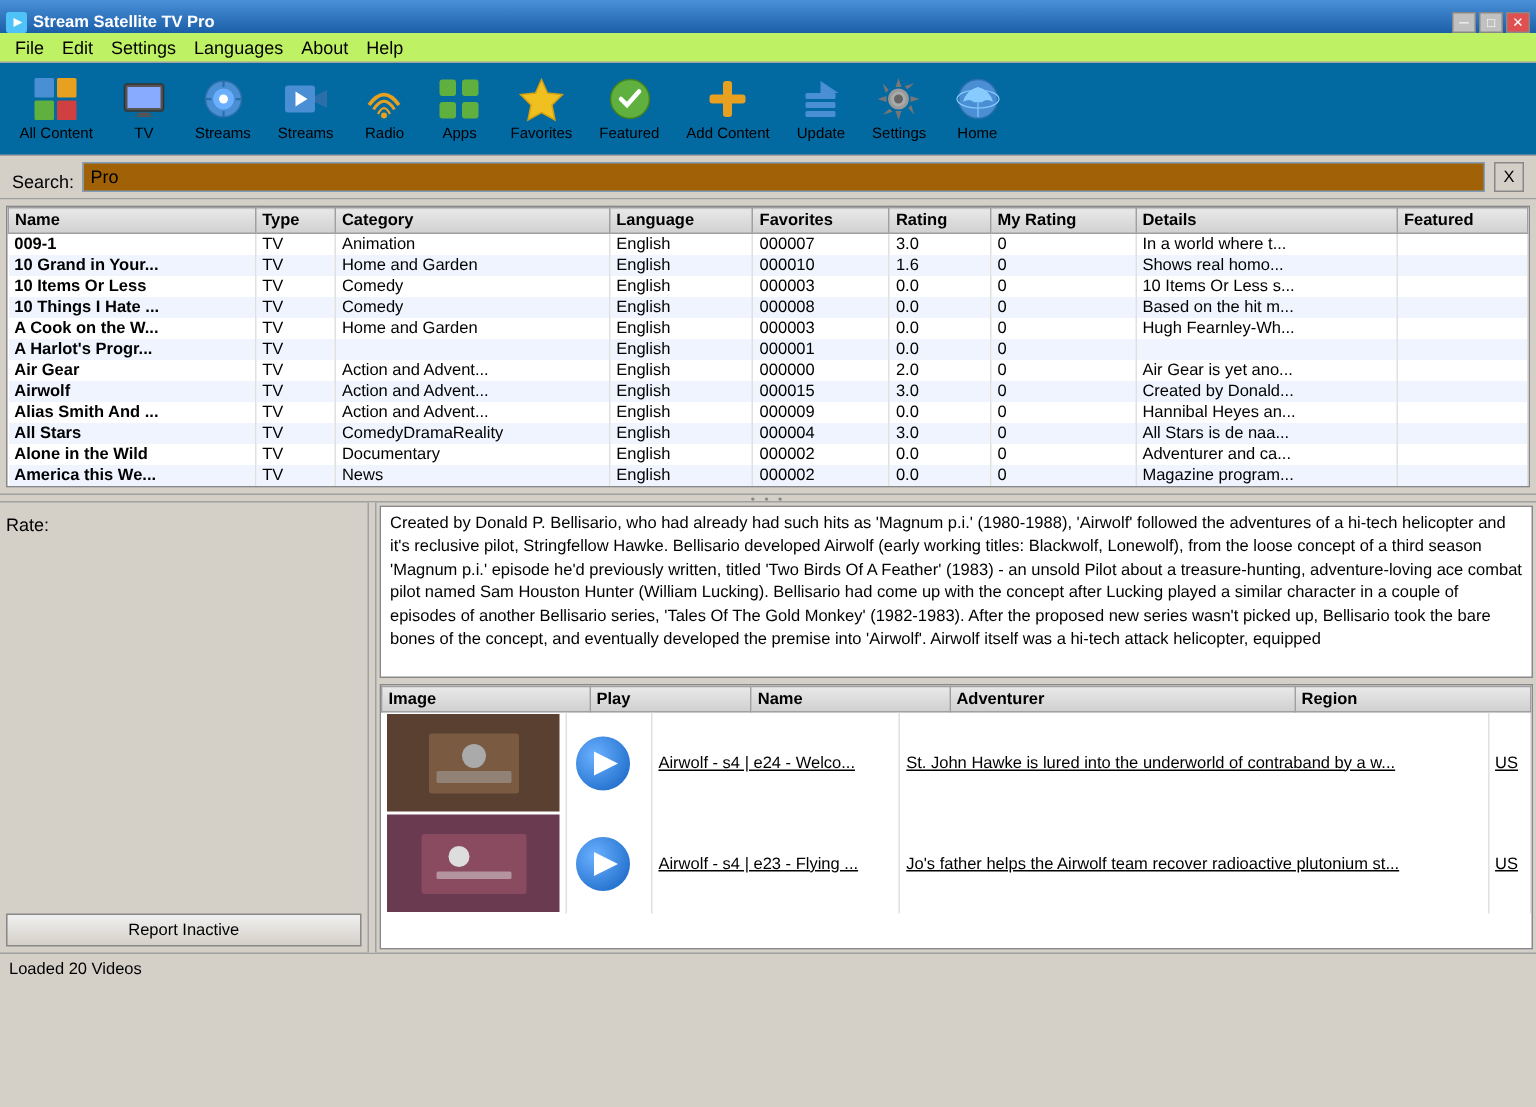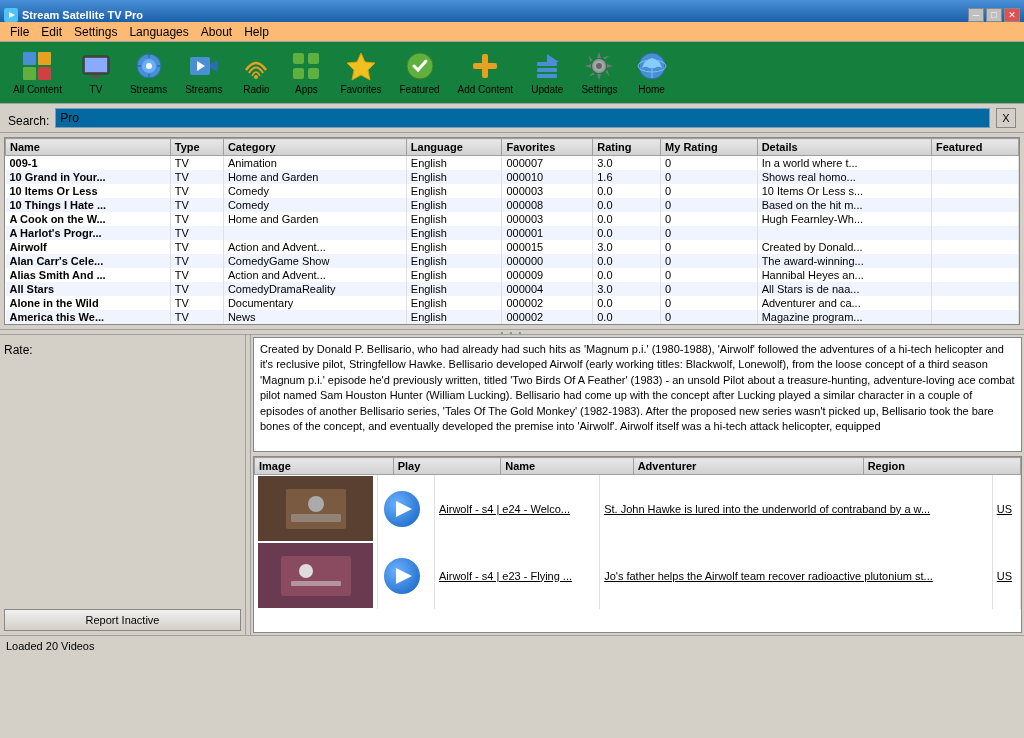--- a/index.html
+++ b/index.html
@@ -17,32 +17,32 @@
       user-select: none;
     }
     .title-bar-left { display: flex; align-items: center; gap: 4px; font-size: 11px; font-weight: bold; }
     .title-bar-icon { width: 14px; height: 14px; background: #4fc3f7; border-radius: 2px; display: flex; align-items: center; justify-content: center; font-size: 9px; }
     .title-bar-buttons { display: flex; gap: 2px; }
     .title-btn { width: 16px; height: 14px; background: #c0c0c0; border: 1px solid #888; font-size: 9px; display: flex; align-items: center; justify-content: center; cursor: pointer; }
     .title-btn.close { background: #e05050; }
     
     
     .menu-bar {
-      background: #fdba74;
+      background: #bef264;
       height: 20px;
       display: flex;
       align-items: center;
       padding: 0 4px;
       border-bottom: 1px solid #a0a0a0;
     }
     .menu-item { padding: 2px 6px; font-size: 12px; cursor: pointer; }
     
     
     .toolbar {
-      background: #15803d;
+      background: #0369a1;
       padding: 4px 6px;
       display: flex;
       gap: 4px;
       border-bottom: 1px solid #a0a0a0;
     }
     .tool-btn {
       display: flex;
       flex-direction: column;
       align-items: center;
       padding: 3px 6px;
@@ -63,21 +63,21 @@
       gap: 6px;
       border-bottom: 1px solid #a0a0a0;
     }
     .search-label { font-size: 12px; }
     .search-input {
       flex: 1;
       height: 20px;
       border: 1px solid #7f9db9;
       padding: 1px 4px;
       font-size: 12px;
-      background: #0369a1;
+      background: #a16207;
     }
     .search-clear {
       width: 20px;
       height: 20px;
       background: #d4d0c8;
       border: 1px solid #888;
       display: flex;
       align-items: center;
       justify-content: center;
       cursor: pointer;
@@ -437,39 +437,39 @@
     <td>TV</td>
     <td></td>
     <td>English</td>
     <td>000001</td>
     <td>0.0</td>
     <td>0</td>
     <td></td>
     <td></td>
   </tr>
             <tr>
+    <td><strong>Air Gear</strong></td>
+    <td>TV</td>
+    <td>Action and Advent...</td>
+    <td>English</td>
+    <td>000000</td>
+    <td>2.0</td>
+    <td>0</td>
+    <td>Air Gear is yet ano...</td>
+    <td></td>
+  </tr>
+            <tr>
     <td><strong>Airwolf</strong></td>
     <td>TV</td>
     <td>Action and Advent...</td>
     <td>English</td>
     <td>000015</td>
     <td>3.0</td>
     <td>0</td>
     <td>Created by Donald...</td>
-    <td></td>
-  </tr>
-            <tr>
-    <td><strong>Alan Carr's Cele...</strong></td>
-    <td>TV</td>
-    <td>ComedyGame Show</td>
-    <td>English</td>
-    <td>000000</td>
-    <td>0.0</td>
-    <td>0</td>
-    <td>The award-winning...</td>
     <td></td>
   </tr>
             <tr>
     <td><strong>Alias Smith And ...</strong></td>
     <td>TV</td>
     <td>Action and Advent...</td>
     <td>English</td>
     <td>000009</td>
     <td>0.0</td>
     <td>0</td>

